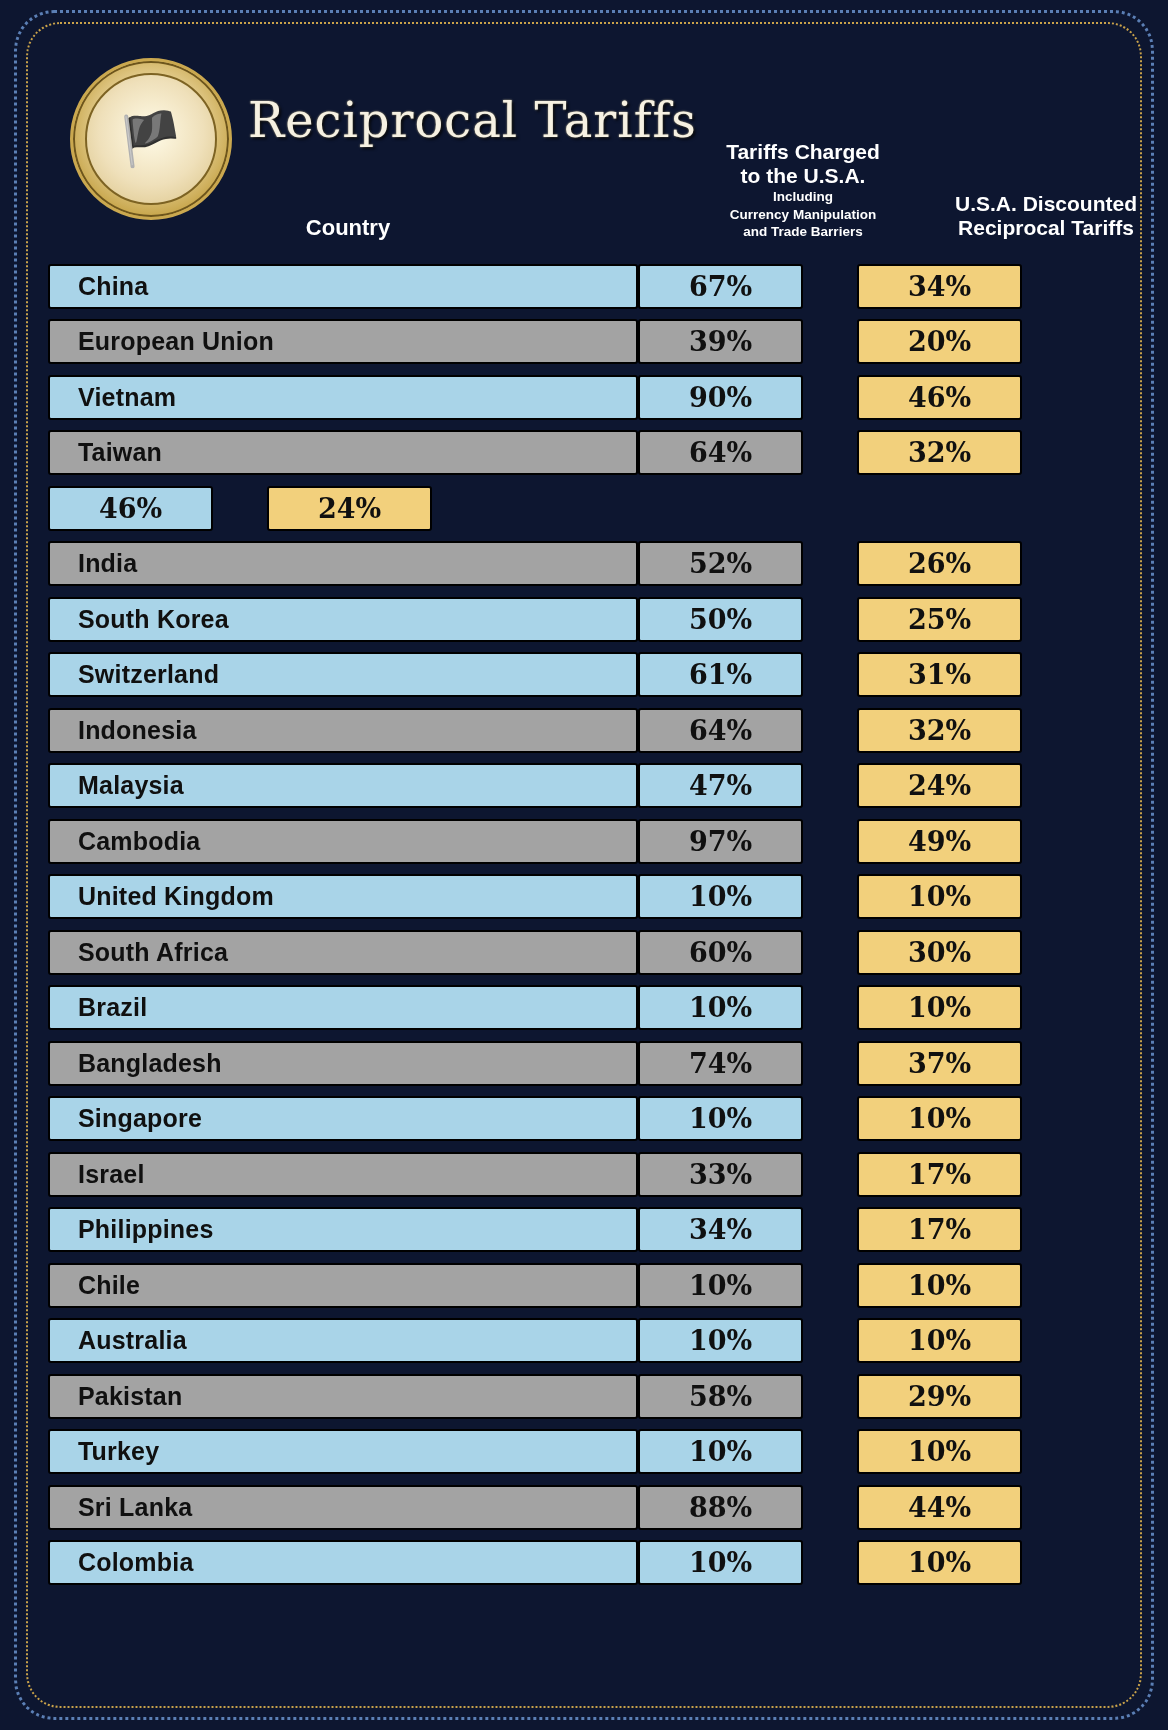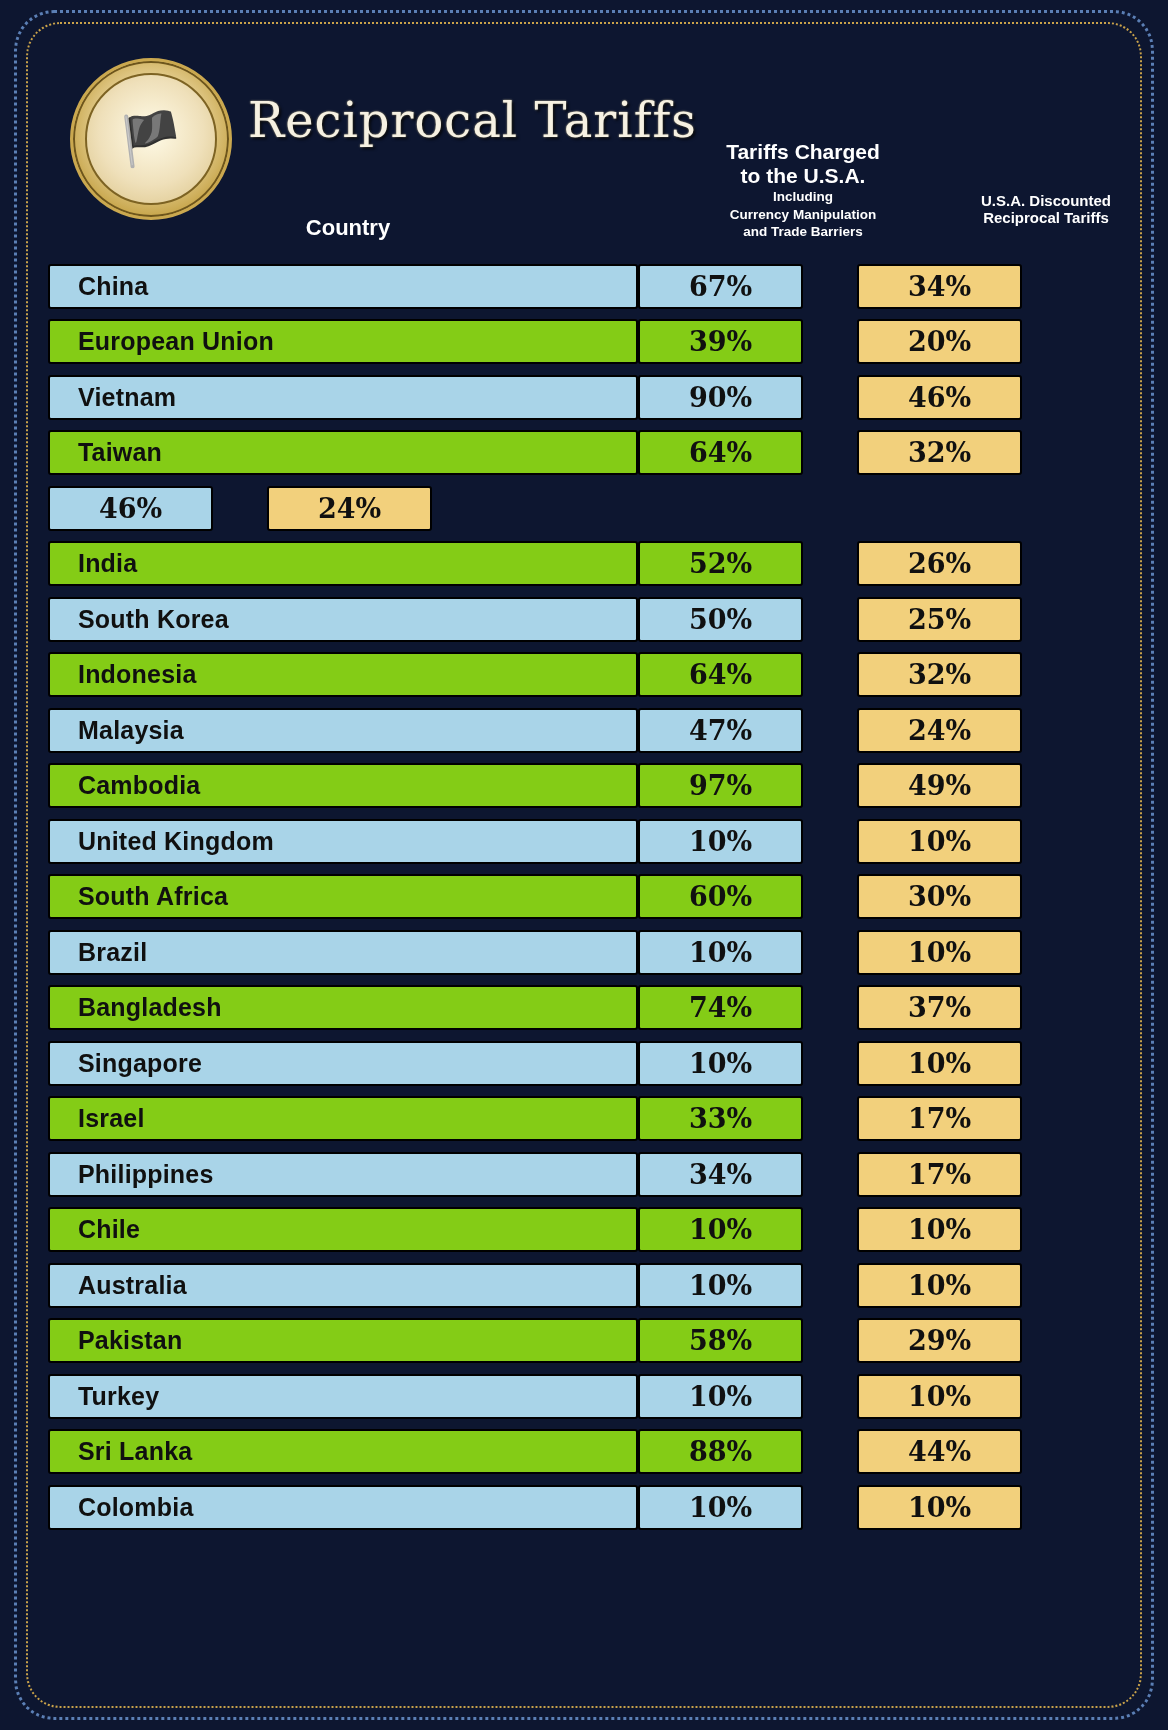--- a/index.html
+++ b/index.html
@@ -140,21 +140,21 @@
     line-height: 1.15;
     margin-top: 2px;
   }
   .col-discount-head {
     position: absolute;
     left: 888px;
     top: 152px;
     width: 220px;
     text-align: center;
     color: #ffffff;
-    font-size: 15px;
+    font-size: 21px;
     font-weight: bold;
     line-height: 1.15;
   }
 
   
   .table {
     position: absolute;
     left: 0;
     top: 222px;
     right: 0;
@@ -192,21 +192,21 @@
   .cell-discount {
     width: 165px;
     margin-left: 54px;
     justify-content: center;
     font-family: "DejaVu Serif", serif;
     font-size: 27px;
     font-weight: bold;
     color: #101010;
   }
   .blue .cell-country, .blue .cell-charged { background: #a9d4e8; }
-  .white .cell-country, .white .cell-charged { background: #84cc16; }
+  .white .cell-country, .white .cell-charged { background: #a3a3a3; }
   .cell-discount { background: #f2d07c; }
 </style>
 </head>
 <body>
 
 <div class="poster">
   <div class="border-outer"></div>
   <div class="border-inner"></div>
 
   <div class="content">
@@ -309,20 +309,25 @@
         <div class="row white">
           <div class="cell cell-country">India</div>
           <div class="cell cell-charged">52%</div>
           <div class="cell cell-discount">26%</div>
         </div>
         <div class="row blue">
           <div class="cell cell-country">South Korea</div>
           <div class="cell cell-charged">50%</div>
           <div class="cell cell-discount">25%</div>
         </div>
+        <div class="row blue">
+          <div class="cell cell-country">Switzerland</div>
+          <div class="cell cell-charged">61%</div>
+          <div class="cell cell-discount">31%</div>
+        </div>
         <div class="row white">
           <div class="cell cell-country">Indonesia</div>
           <div class="cell cell-charged">64%</div>
           <div class="cell cell-discount">32%</div>
         </div>
         <div class="row blue">
           <div class="cell cell-country">Malaysia</div>
           <div class="cell cell-charged">47%</div>
           <div class="cell cell-discount">24%</div>
         </div>

